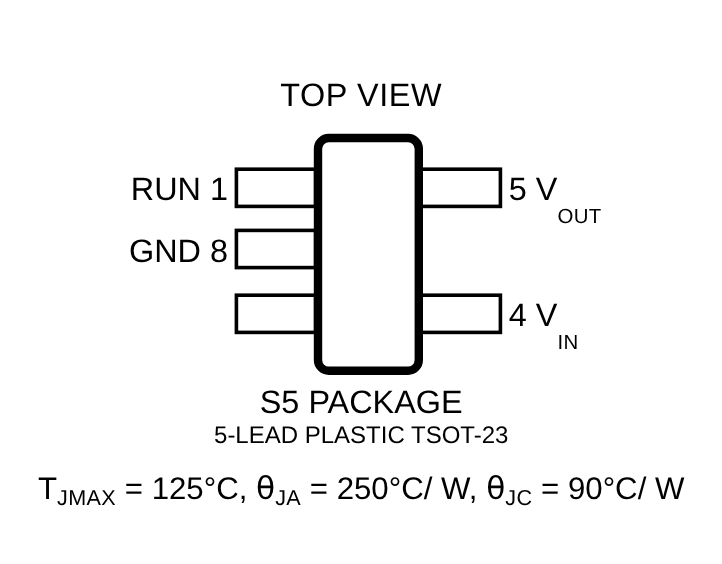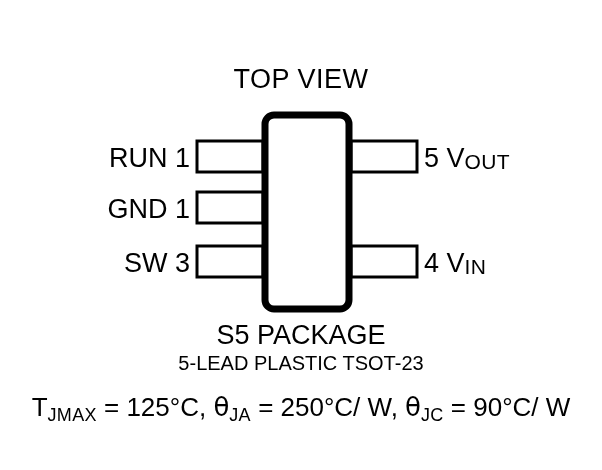--- a/index.html
+++ b/index.html
@@ -50,24 +50,24 @@
     line-height: 1;
     white-space: nowrap;
   }
   .pin-label-left {
     text-align: right;
   }
   .pin-label-right {
     text-align: left;
   }
   .sub {
-    font-size: 21px;
+    font-size: 17px;
     vertical-align: baseline;
     position: relative;
-    top: 2px;
+    top: 19px;
     letter-spacing: 0.3px;
   }
 
   
   .caption-line {
     left: 0;
     width: 602px;
     text-align: center;
     white-space: nowrap;
     line-height: 1;
@@ -104,23 +104,22 @@
     <rect x="197" y="246" width="66" height="31" fill="#ffffff" stroke="#000000" stroke-width="3"></rect>
 
     <rect x="351" y="141" width="66" height="31" fill="#ffffff" stroke="#000000" stroke-width="3"></rect>
     <rect x="351" y="246" width="66" height="31" fill="#ffffff" stroke="#000000" stroke-width="3"></rect>
 
     <rect x="265" y="115" width="84" height="194" rx="9" ry="9" fill="#ffffff" stroke="#000000" stroke-width="7"></rect>
   </svg>
 
   <div class="abs pin-label pin-label-left" style="left:10px; top:145px; width:180px;">RUN 1</div>
 
-  <div class="abs pin-label pin-label-left" style="left:10px; top:196px; width:180px;">GND 1</div>
+  <div class="abs pin-label pin-label-left" style="left:10px; top:196px; width:180px;">GND 8</div>
 
-  <div class="abs pin-label pin-label-left" style="left:10px; top:250px; width:180px;">SW 3</div>
 
   <div class="abs pin-label pin-label-right" style="left:424px; top:145px; width:178px;"><span>5 V</span><span class="sub">OUT</span></div>
 
   <div class="abs pin-label pin-label-right" style="left:424px; top:250px; width:178px;"><span>4 V</span><span class="sub">IN</span></div>
 
   <div class="abs caption-line" id="package-name-line">S5 PACKAGE</div>
 
   <div class="abs caption-line" id="package-desc-line">5-LEAD PLASTIC TSOT-23</div>
 
   <div class="abs caption-line" id="thermal-line"><span>T</span><span class="sub">JMAX</span><span> = 125°C, </span><span class="theta">θ</span><span class="sub">JA</span><span> = 250°C/ W, </span><span class="theta">θ</span><span class="sub">JC</span><span> = 90°C/ W</span></div>

